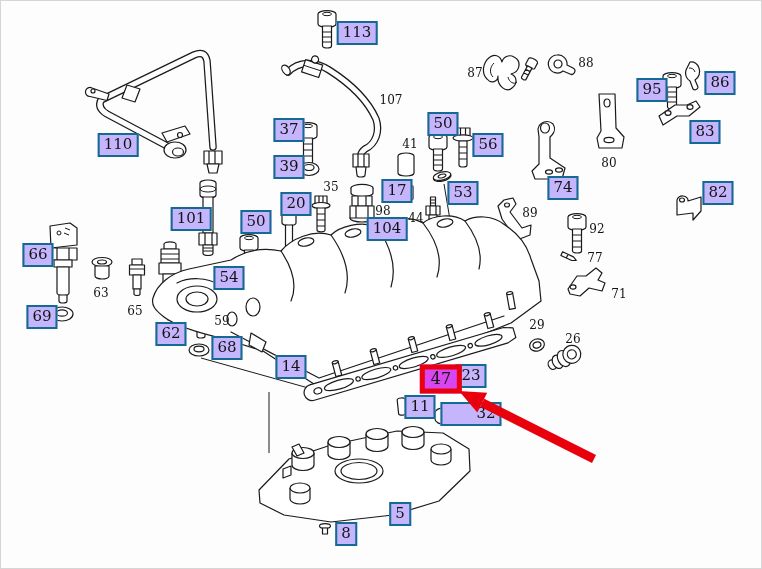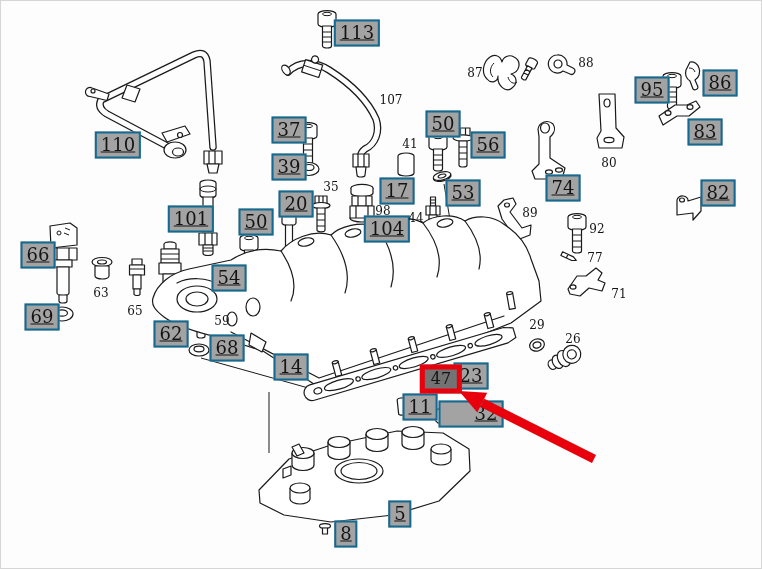--- a/index.html
+++ b/index.html
@@ -4,22 +4,22 @@
 <style>
   html,body{margin:0;padding:0;background:#fff;}
   .stage{position:relative;width:762px;height:569px;background:#fdfdfd;overflow:hidden;
          border:1px solid #d6d6d6;box-sizing:border-box;
          font-family:"DejaVu Serif","Liberation Serif",serif;}
   svg.art{position:absolute;left:0;top:0;}
   svg.arrow-layer{position:absolute;left:0;top:0;z-index:30;pointer-events:none;}
   .labels{position:absolute;left:0;top:0;width:100%;height:100%;z-index:20;}
   .lbl{position:absolute;transform:translate(-50%,-50%);line-height:1;color:#141414;
        white-space:nowrap;font-size:12px;letter-spacing:0px;}
-  .lbl.boxed{background:#a3a3a3;border:2px solid var(--box-color,#136a92);padding:2px 4px 3px;font-size:18px;text-decoration:underline;}
-  .lbl.highlighted{background:#737373;border:5px solid var(--hl-color,#e8000d);padding:1px 6px 2px;font-size:16px;z-index:25;}
+  .lbl.boxed{background:#c4b5fd;border:2px solid var(--box-color,#136a92);padding:2px 4px 3px;font-size:15px;}
+  .lbl.highlighted{background:#d946ef;border:5px solid var(--hl-color,#e8000d);padding:1px 6px 2px;font-size:16px;z-index:25;}
   .lbl.plain{background:transparent;}
   .art *{vector-effect:non-scaling-stroke;}
   .ln{fill:none;stroke:#1a1a1a;stroke-width:1.2;stroke-linejoin:round;stroke-linecap:round;}
   .fw{fill:#ffffff;stroke:#1a1a1a;stroke-width:1.2;stroke-linejoin:round;}
   .tube-o{fill:none;stroke:#1a1a1a;stroke-width:7.5;stroke-linejoin:round;stroke-linecap:round;}
   .tube-i{fill:none;stroke:#fdfdfd;stroke-width:5;stroke-linejoin:round;stroke-linecap:round;}
   .thin{fill:none;stroke:#1a1a1a;stroke-width:1;}
 </style>
 </head>
 <body>

